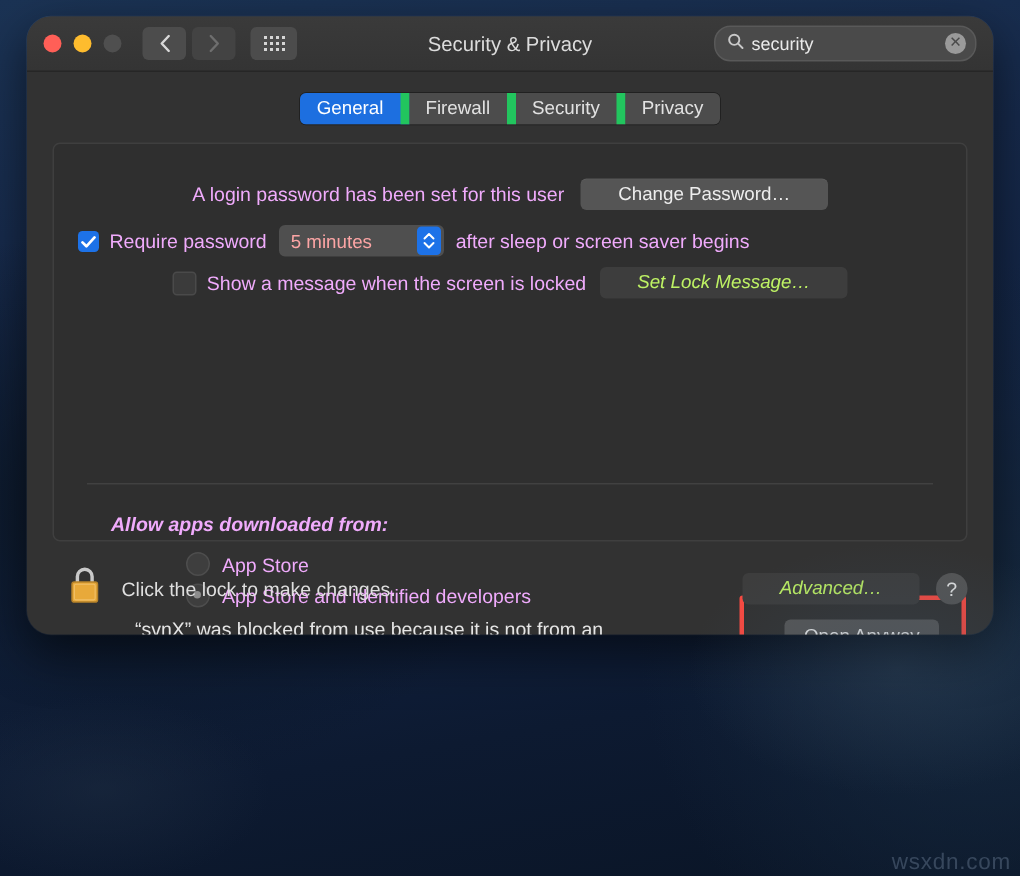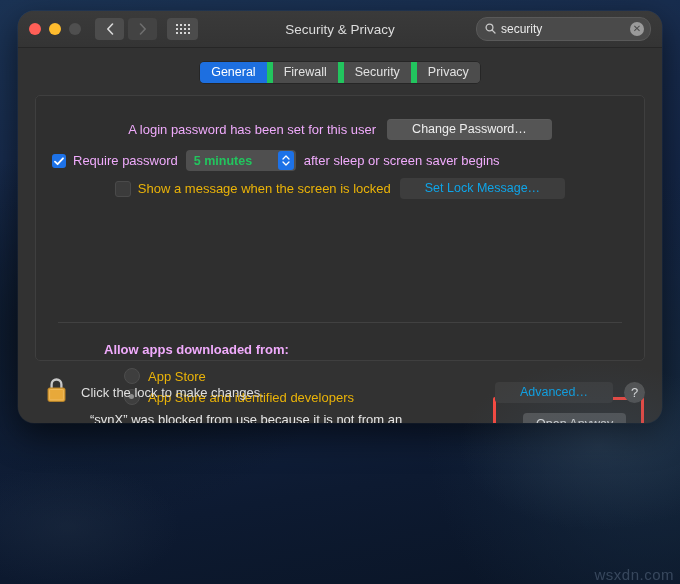--- a/index.html
+++ b/index.html
@@ -177,35 +177,35 @@
     background: #2f2f2f;
     border: 1px solid #3f3f3f;
     border-radius: 5px;
     position: relative;
     min-height: 0;
   }
 
   .row { display: flex; align-items: center; }
 
   .t { font-size: 13px; color: #f0abfc; }
-  .t.dim { color: #eab308; }
+  .t.dim { color: #f0abfc; }
 
   #pwline { position: absolute; top: 23px; left: 0; right: 0; justify-content: center; }
   #pwline .t { margin-right: 11px; }
 
   .btn {
     background: #555555;
     color: #eeeeee;
     font-size: 12.5px;
     border-radius: 4px;
     padding: 3px 25px 4px;
     white-space: nowrap;
     box-shadow: 0 .5px 0 rgba(255,255,255,.07) inset;
   }
-  .btn.disabled { background: #3d3d3d; color: #0ea5e9; box-shadow: none; }
+  .btn.disabled { background: #3d3d3d; color: #bef264; box-shadow: none; font-style: italic; }
 
   #reqline { position: absolute; top: 54px; left: 16px; right: 0; justify-content: flex-start; }
 
   .cbox {
     width: 14px; height: 14px;
     border-radius: 3px;
     background: #1d72e8;
     position: relative;
     margin-right: 7px;
     flex: 0 0 auto;
@@ -217,22 +217,21 @@
     margin: 0 8px;
     height: 21px;
     min-width: 100px;
     background: #4f4f4f;
     border-radius: 4px;
     display: flex;
     align-items: center;
     padding-left: 8px;
     padding-right: 2px;
     font-size: 12.5px;
-    color: #22c55e;
-    font-weight: bold;
+    color: #fca5a5;
   }
   .popup .pval { flex: 1 1 auto; white-space: nowrap; }
   .stepper {
     width: 16px; height: 19px;
     margin-left: 8px;
     border-radius: 3px;
     background: #1d72e8;
     display: flex;
     flex-direction: column;
     align-items: center;
@@ -246,21 +245,21 @@
   #msgline .btn { margin-left: 9px; }
 
   .divider {
     position: absolute;
     left: 22px; right: 22px;
     top: 226px;
     height: 1px;
     background: #414141;
   }
 
-  #allowlabel { position: absolute; top: 246px; left: 68px; font-weight: bold; }
+  #allowlabel { position: absolute; top: 246px; left: 38px; font-weight: bold; font-style: italic; }
 
   .radiorow { position: absolute; left: 88px; display: flex; align-items: center; }
   #radio1 { top: 272px; }
   #radio2 { top: 293px; }
   .radio {
     width: 14px; height: 14px;
     border-radius: 50%;
     background: #3e3e3e;
     border: 1px solid #4d4d4d;
     margin-right: 8px;

